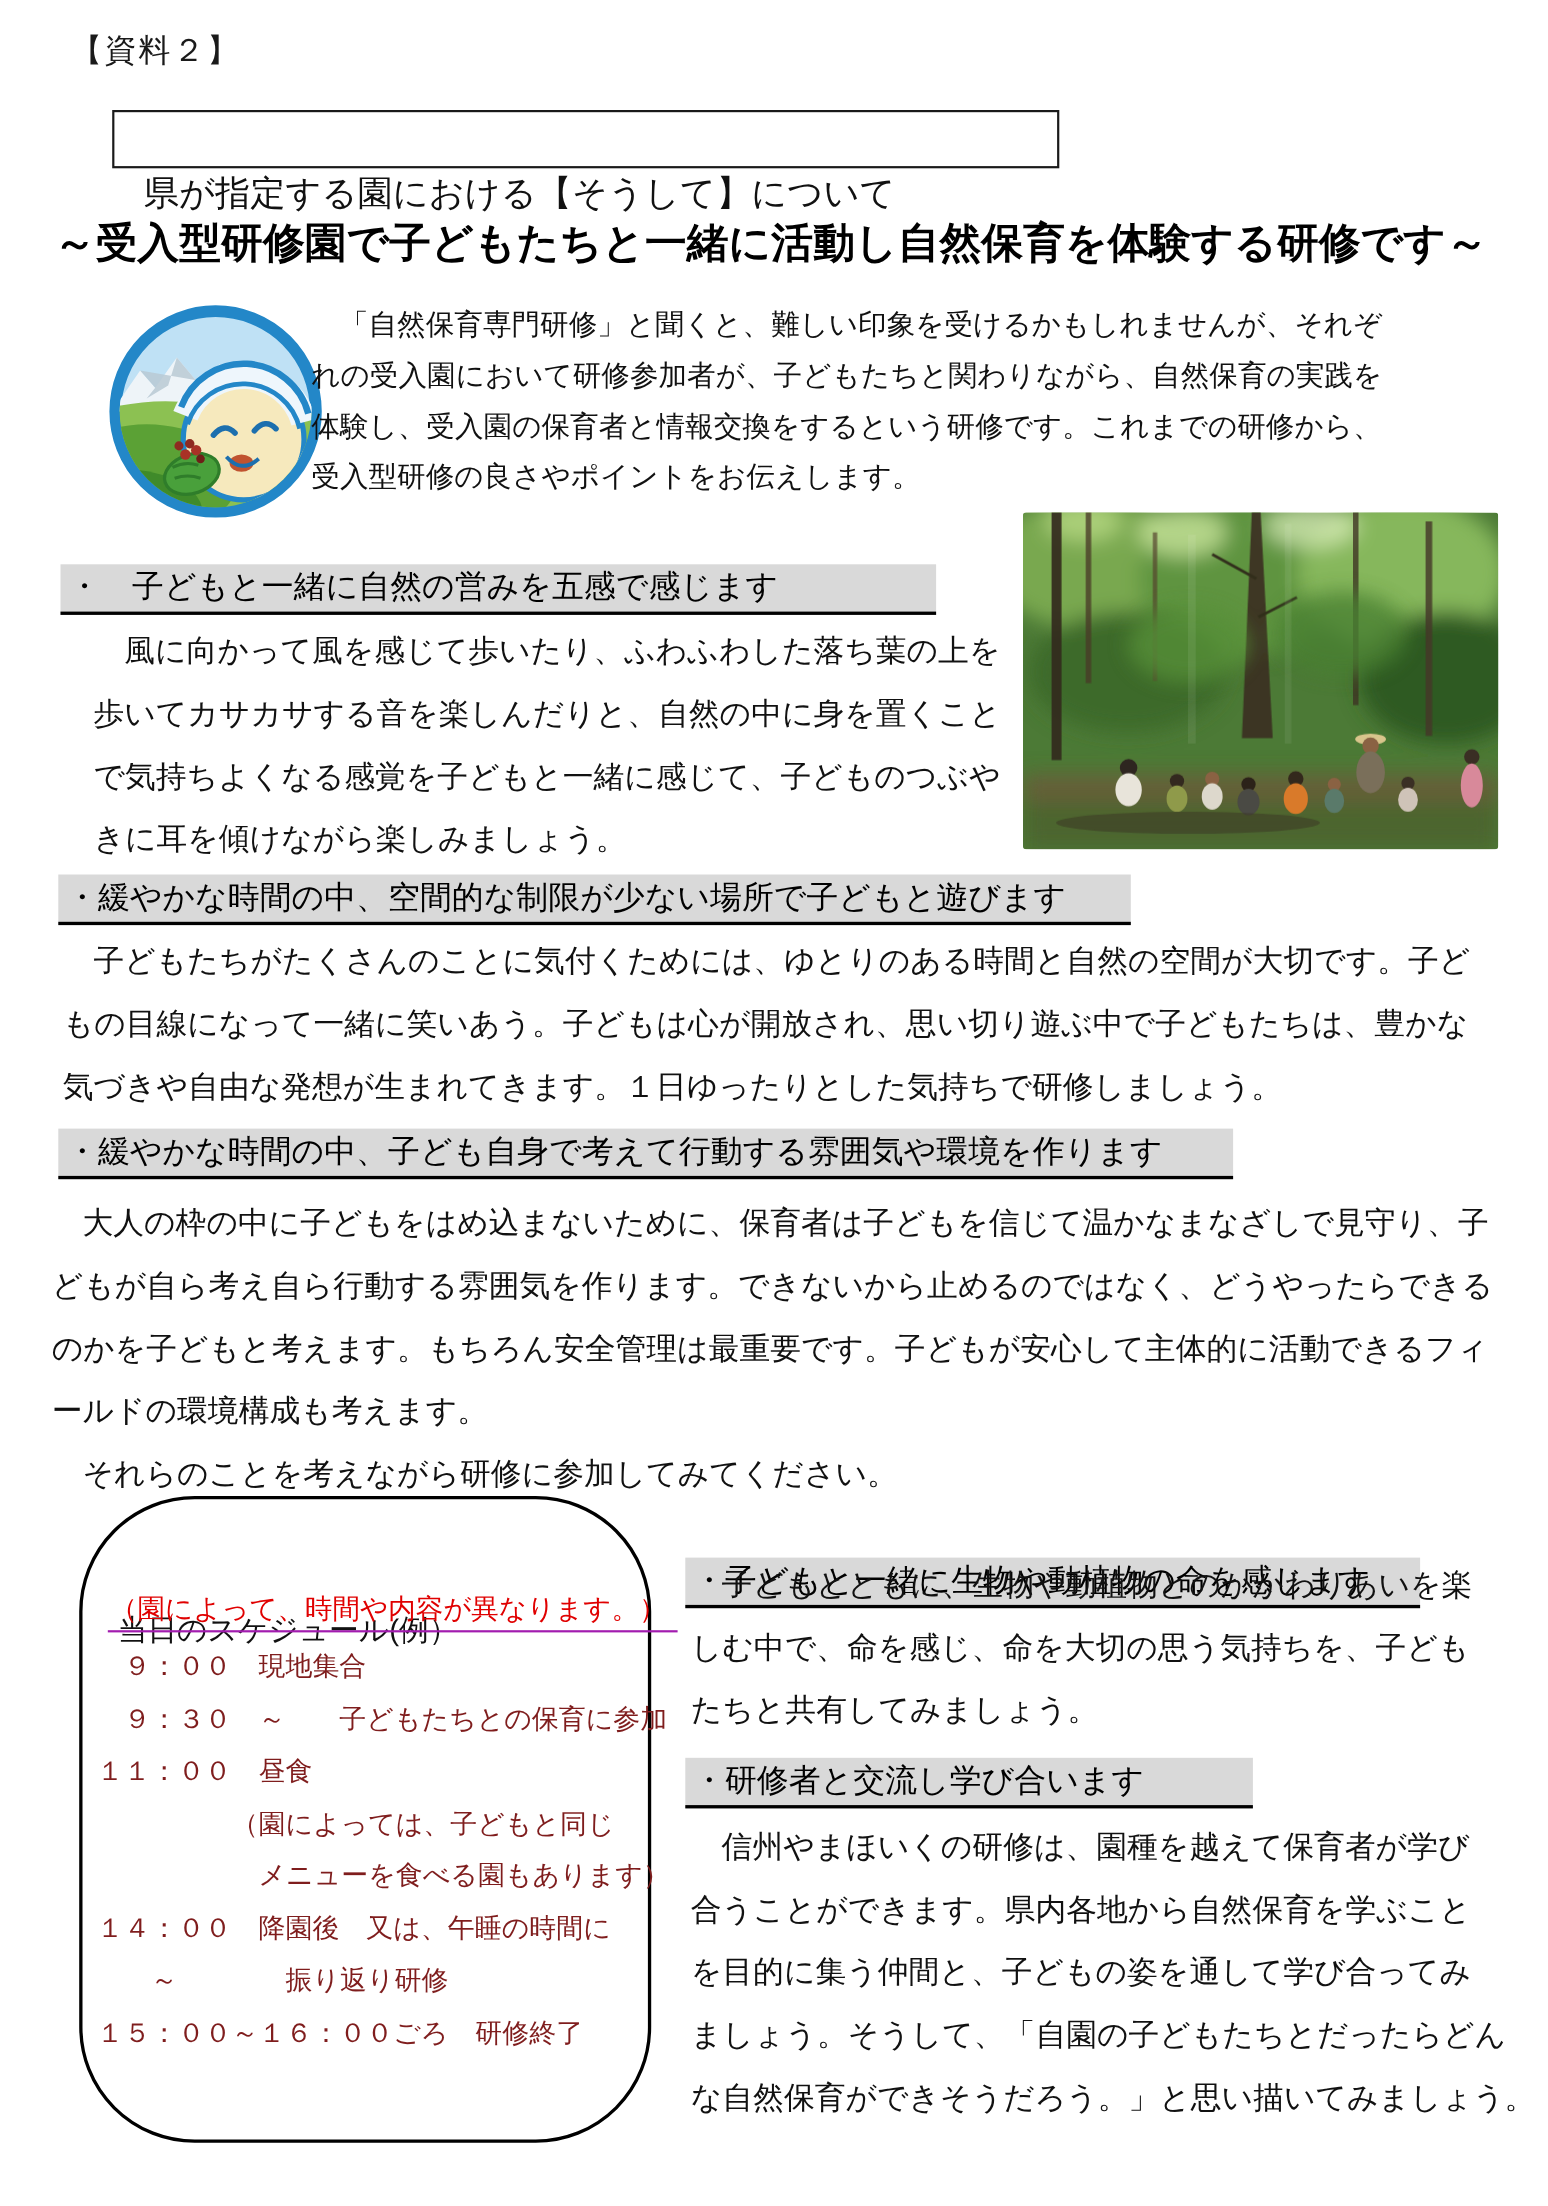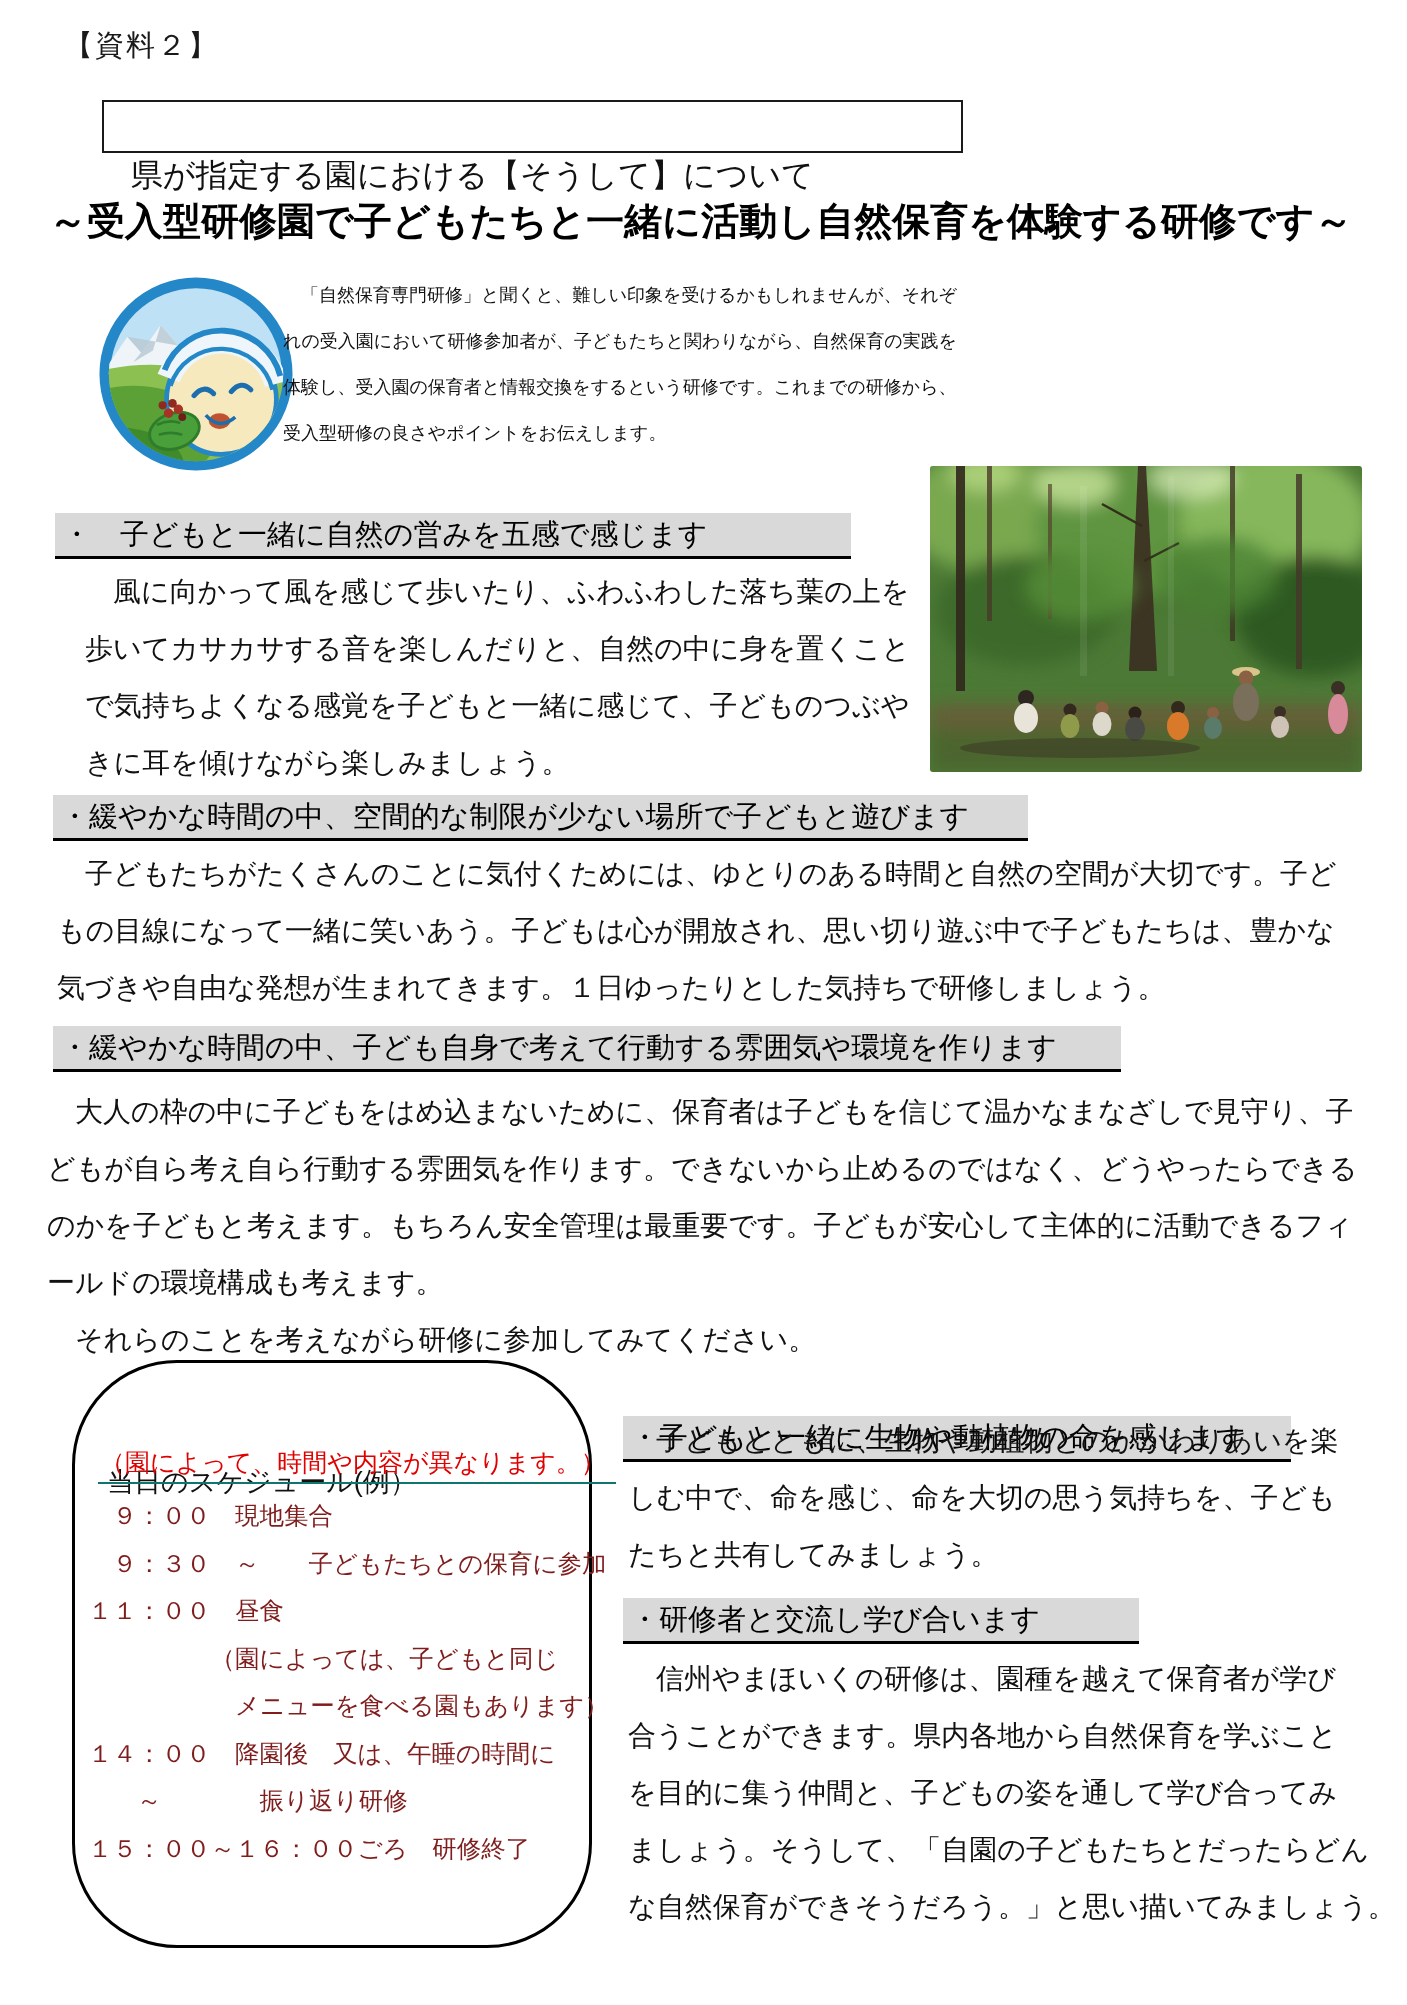--- a/index.html
+++ b/index.html
@@ -17,21 +17,21 @@
     left:102px;top:100px;width:848px;height:49px;
     border:2px solid #1a1a1a;background:#fff;
     font-size:32px;line-height:49px;padding-left:9px;white-space:pre;
   }
   .subtitle{
     left:49px;top:196px;font-size:38px;font-weight:bold;white-space:pre;
     letter-spacing:0px;color:#000;
   }
   .logo{left:98px;top:276px;width:196px;height:196px;}
   .intro{
-    left:283px;top:272px;font-size:18px;line-height:46px;white-space:pre;color:#111;
+    left:283px;top:272px;font-size:26px;line-height:46px;white-space:pre;color:#111;
   }
   .sec-h{
     background:#d9d9d9;border-bottom:3px solid #000;
     font-size:29px;line-height:43px;height:43px;white-space:pre;
     padding-left:7px;color:#000;
   }
   .sh0{left:55px;top:513px;width:789px;}
   .sh1{left:53px;top:795px;width:968px;}
   .sh2{left:53px;top:1026px;width:1061px;}
   .sh3{left:623px;top:1416px;width:661px;}
@@ -44,21 +44,21 @@
   .sb4{left:628px;top:1650px;width:745px;}
   .photo{left:930px;top:466px;width:432px;height:306px;}
   .photo svg{display:block;border-radius:3px;}
   .sched-box{
     left:72px;top:1360px;width:514px;height:582px;
     border:3px solid #000;border-radius:105px;background:#fff;
   }
   .sched-title{left:107px;top:1464px;font-size:27px;white-space:pre;color:#111;}
   .sched-note{
     left:98px;top:1446px;font-size:25px;white-space:pre;color:#e00000;
-    border-bottom:2px solid #0f766e;padding:0 10px 3px 2px;
+    border-bottom:2px solid #a21caf;padding:0 10px 3px 2px;
   }
   .sched-lines{
     left:88px;top:1492px;font-size:24.5px;line-height:47.5px;white-space:pre;color:#7f1d1d;
   }
 </style>
 </head>
 <body>
 
 <div class="abs doc-label">【資料２】</div>
 

